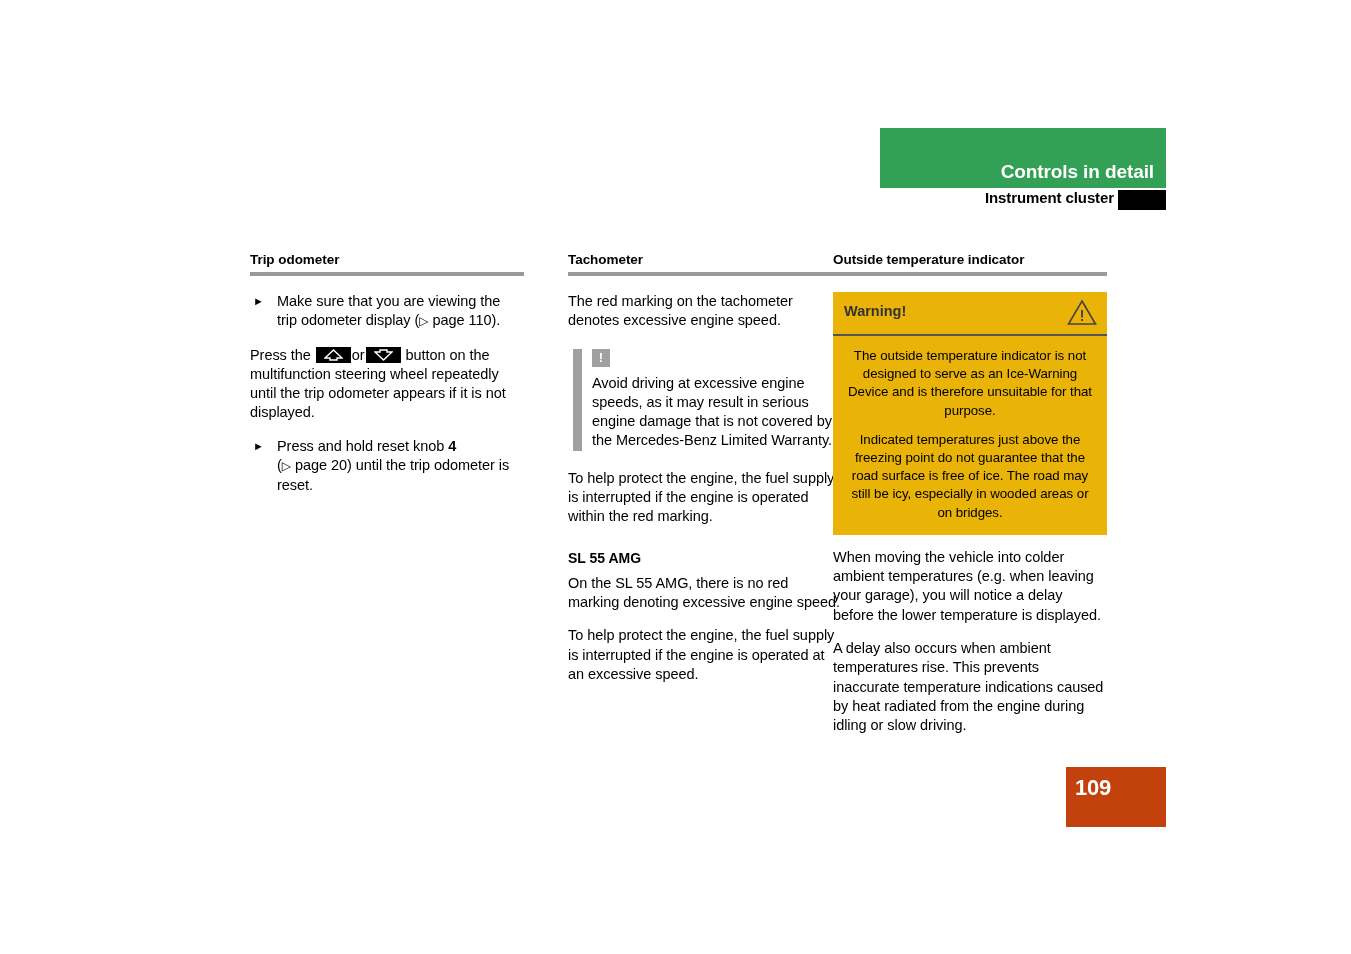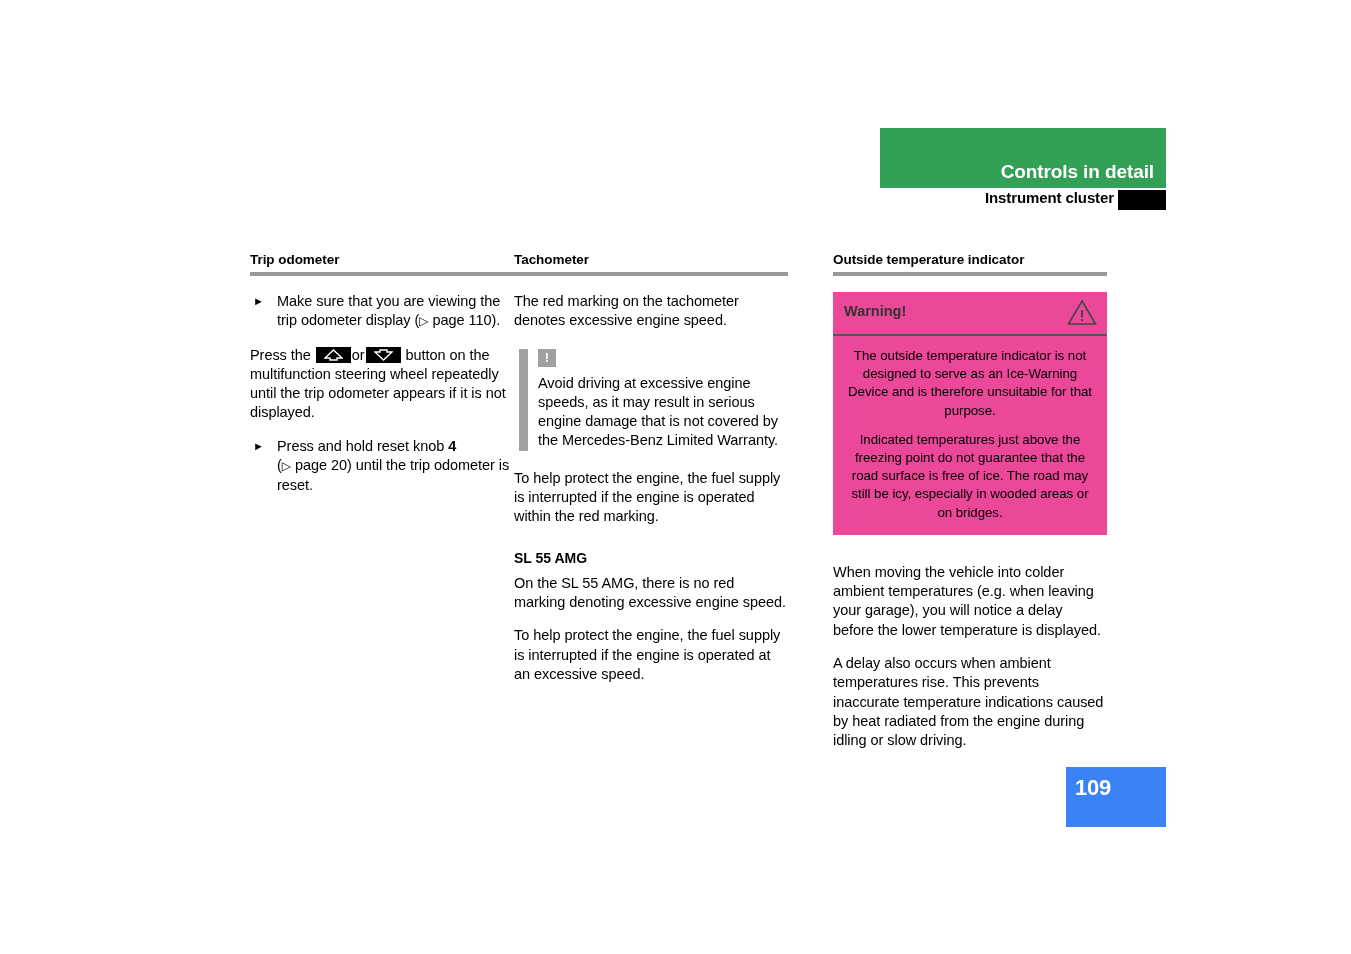--- a/index.html
+++ b/index.html
@@ -62,21 +62,21 @@
     background: #000000;
   }
 
   
   .col {
     position: absolute;
     top: 246px;
     width: 274px;
   }
   .col-1 { left: 250px; }
-  .col-2 { left: 514px; }
+  .col-2 { left: 568px; }
   .col-3 { left: 833px; }
 
   .section-heading {
     font-size: 13.5px;
     font-weight: bold;
     line-height: 16px;
     margin: 6px 0 4px 0;
     letter-spacing: -0.05px;
   }
   .heading-rule {
@@ -159,22 +159,22 @@
   }
   .note-text {
     font-size: 14.5px;
     line-height: 19.3px;
     margin: 0;
     letter-spacing: -0.05px;
   }
 
   
   .warning-box {
-    background: #ec4899;
-    margin-bottom: 28px;
+    background: #eab308;
+    margin-bottom: 13px;
   }
   .warning-head {
     position: relative;
     height: 42px;
     border-bottom: 2px solid #555555;
   }
   .warning-head-label {
     position: absolute;
     left: 11px;
     top: 11px;
@@ -199,21 +199,21 @@
   }
   .warning-body p:last-child { margin-bottom: 0; }
 
   
   .page-number-block {
     position: absolute;
     left: 1066px;
     top: 767px;
     width: 100px;
     height: 60px;
-    background: #3b82f6;
+    background: #c2410c;
   }
   .page-number {
     position: absolute;
     left: 9px;
     top: 8px;
     color: #ffffff;
     font-size: 22px;
     font-weight: bold;
     letter-spacing: -0.2px;
   }

